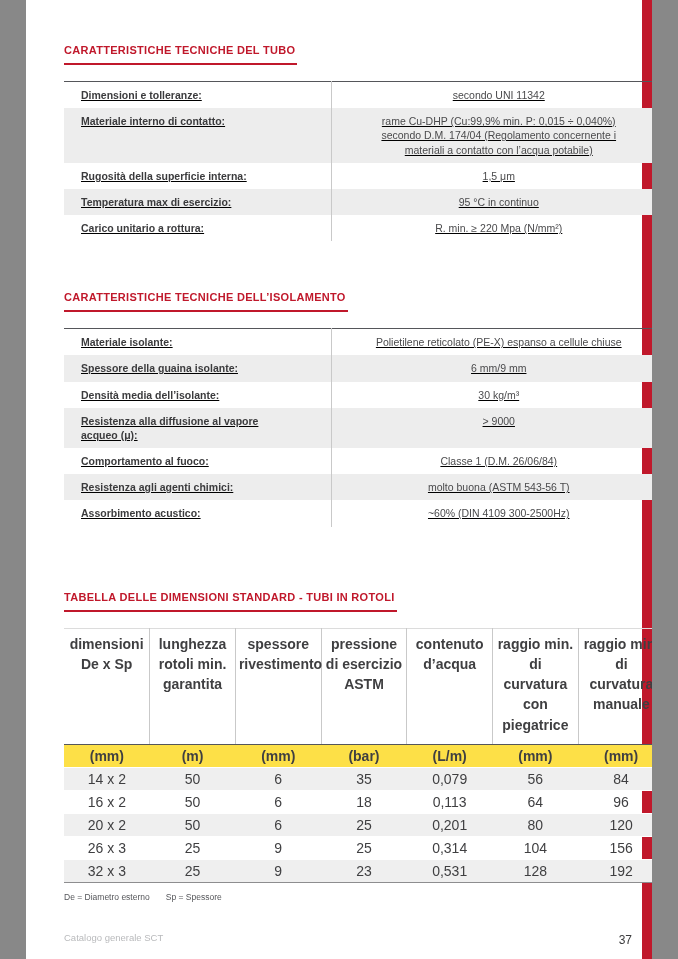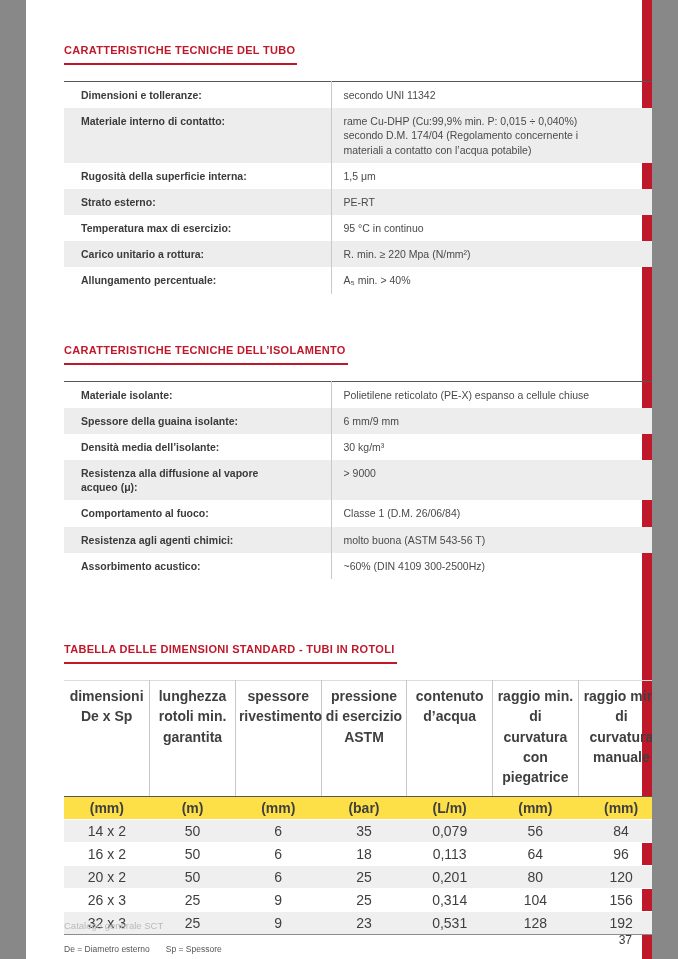--- a/index.html
+++ b/index.html
@@ -31,39 +31,41 @@
     color: #c0182b;
     font-size: 11px; font-weight: bold;
     letter-spacing: 0.3px;
   }
   
   table.props {
     width: 100%;
     border-collapse: collapse;
     margin-top: 16px;
     border-top: 1px solid #55565a;
+    text-decoration: underline;
   }
   table.props td {
     vertical-align: top;
     font-size: 10.5px;
     line-height: 1.35;
     padding: 6px 10px 6px 0;
     color: #4a4a4c;
   }
   table.props td.p-label {
     width: 267px;
     padding-left: 17px;
     font-weight: bold;
     color: #3b3b3d;
     white-space: pre-line;
   }
   table.props td.p-value {
     border-left: 1px solid #c9c9c9;
     padding-left: 12px;
     white-space: pre-line;
+    text-align: center;
   }
   table.props tr:nth-child(even) { background: #ededed; }
   
   table.dims {
     width: 100%;
     border-collapse: collapse;
     table-layout: fixed;
     margin-top: 16px;
     border-top: 1px solid #dcdcdc;
   }
@@ -95,21 +97,21 @@
   table.dims tbody tr:nth-child(odd) { background: #efefef; }
   table.dims tbody tr:last-child td { border-bottom: 1px solid #8d8d8f; }
   .footnote {
     margin: 9px 0 0 0;
     font-size: 8.5px;
     color: #55565a;
   }
   .footnote span { margin-right: 16px; }
   
   .footer-text {
-    position: absolute; left: 38px; bottom: 28px;
+    position: absolute; left: 38px; bottom: 16px;
     font-size: 9.5px; color: #b9babc;
   }
   .page-number {
     position: absolute; right: 20px; bottom: 12px;
     font-size: 12px; color: #3b3b3d;
   }
 </style>
 </head>
 <body>
 
@@ -130,34 +132,26 @@
             <td class="p-label">Materiale interno di contatto:</td>
             <td class="p-value">rame Cu-DHP (Cu:99,9% min. P: 0,015 ÷ 0,040%)
 secondo D.M. 174/04 (Regolamento concernente i
 materiali a contatto con l’acqua potabile)</td>
           </tr>
           <tr>
             <td class="p-label">Rugosità della superficie interna:</td>
             <td class="p-value">1,5 μm</td>
           </tr>
           <tr>
-            <td class="p-label">Strato esterno:</td>
-            <td class="p-value">PE-RT</td>
-          </tr>
-          <tr>
             <td class="p-label">Temperatura max di esercizio:</td>
             <td class="p-value">95 °C in continuo</td>
           </tr>
           <tr>
             <td class="p-label">Carico unitario a rottura:</td>
             <td class="p-value">R. min. ≥ 220 Mpa (N/mm²)</td>
-          </tr>
-          <tr>
-            <td class="p-label">Allungamento percentuale:</td>
-            <td class="p-value">A₅ min. &gt; 40%</td>
           </tr>
         </tbody>
       </table>
     </section>
 
     <section class="sec sec-isolamento">
       <h2 class="sec-title">CARATTERISTICHE TECNICHE DELL’ISOLAMENTO</h2>
       <table class="props">
         <tbody>
           <tr>

